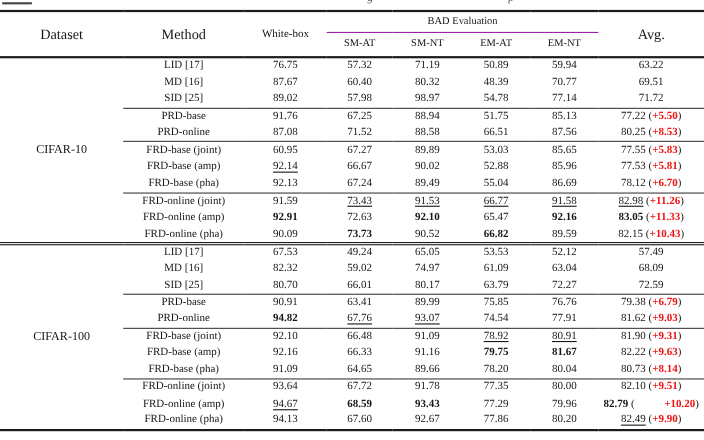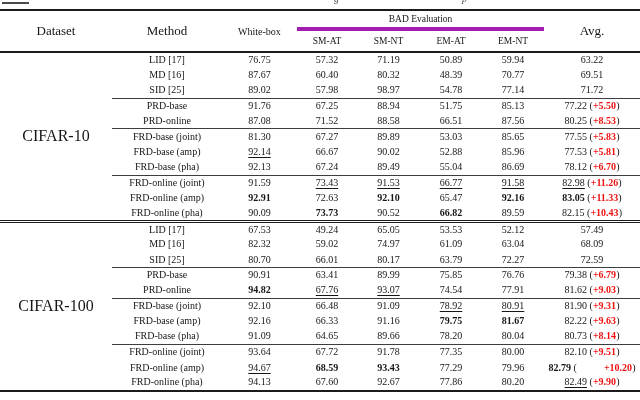--- a/index.html
+++ b/index.html
@@ -19,25 +19,25 @@
 
   table {
     width:640px; border-collapse:collapse; table-layout:fixed;
     border-top:2px solid #1b1b1b; border-bottom:2px solid #1b1b1b;
   }
   th, td { text-align:center; vertical-align:middle; font-weight:normal; padding:0; overflow:hidden; white-space:nowrap; }
 
   thead th { border-bottom:2px solid #1b1b1b; }
   th.hdr-big { font-size:13px; }
   th.hdr-wb  { font-size:10px; }
-  th.bad-group { font-size:9.5px; border-bottom:4px solid #a21caf; height:19px; }
+  th.bad-group { font-size:9.5px; border-bottom:1px solid #a21caf; height:19px; }
   thead tr.subhead th { font-size:9.5px; height:23px; }
 
   tbody td { font-size:10px; height:15.4px; line-height:12px; }
-  td.dataset-cell { font-size:16px; }
+  td.dataset-cell { font-size:11px; }
   td.method-cell { font-size:10px; }
 
   tr.block-sep td { border-top:1px solid #3d3d3d; }
   tr.group-sep td { border-top:3px double #1b1b1b; }
 
   .b { font-weight:bold; }
   .u { text-decoration:underline; text-underline-offset:2px; text-decoration-thickness:1px; }
   .delta { font-weight:bold; }
 </style>
 </head>
@@ -119,21 +119,21 @@
           <td class="method-cell">PRD-online</td>
           <td><span>87.08</span></td>
           <td><span>71.52</span></td>
           <td><span>88.58</span></td>
           <td><span>66.51</span></td>
           <td><span>87.56</span></td>
           <td><span>80.25</span> (<span class="delta" style="color: rgb(238, 19, 18); text-align: center;">+8.53</span>)</td>
         </tr>
         <tr class="block-sep">
           <td class="method-cell">FRD-base (joint)</td>
-          <td><span>81.30</span></td>
+          <td><span>60.95</span></td>
           <td><span>67.27</span></td>
           <td><span>89.89</span></td>
           <td><span>53.03</span></td>
           <td><span>85.65</span></td>
           <td><span>77.55</span> (<span class="delta" style="color: rgb(238, 19, 18);">+5.83</span>)</td>
         </tr>
         <tr>
           <td class="method-cell">FRD-base (amp)</td>
           <td><span class="u">92.14</span></td>
           <td><span>66.67</span></td>

